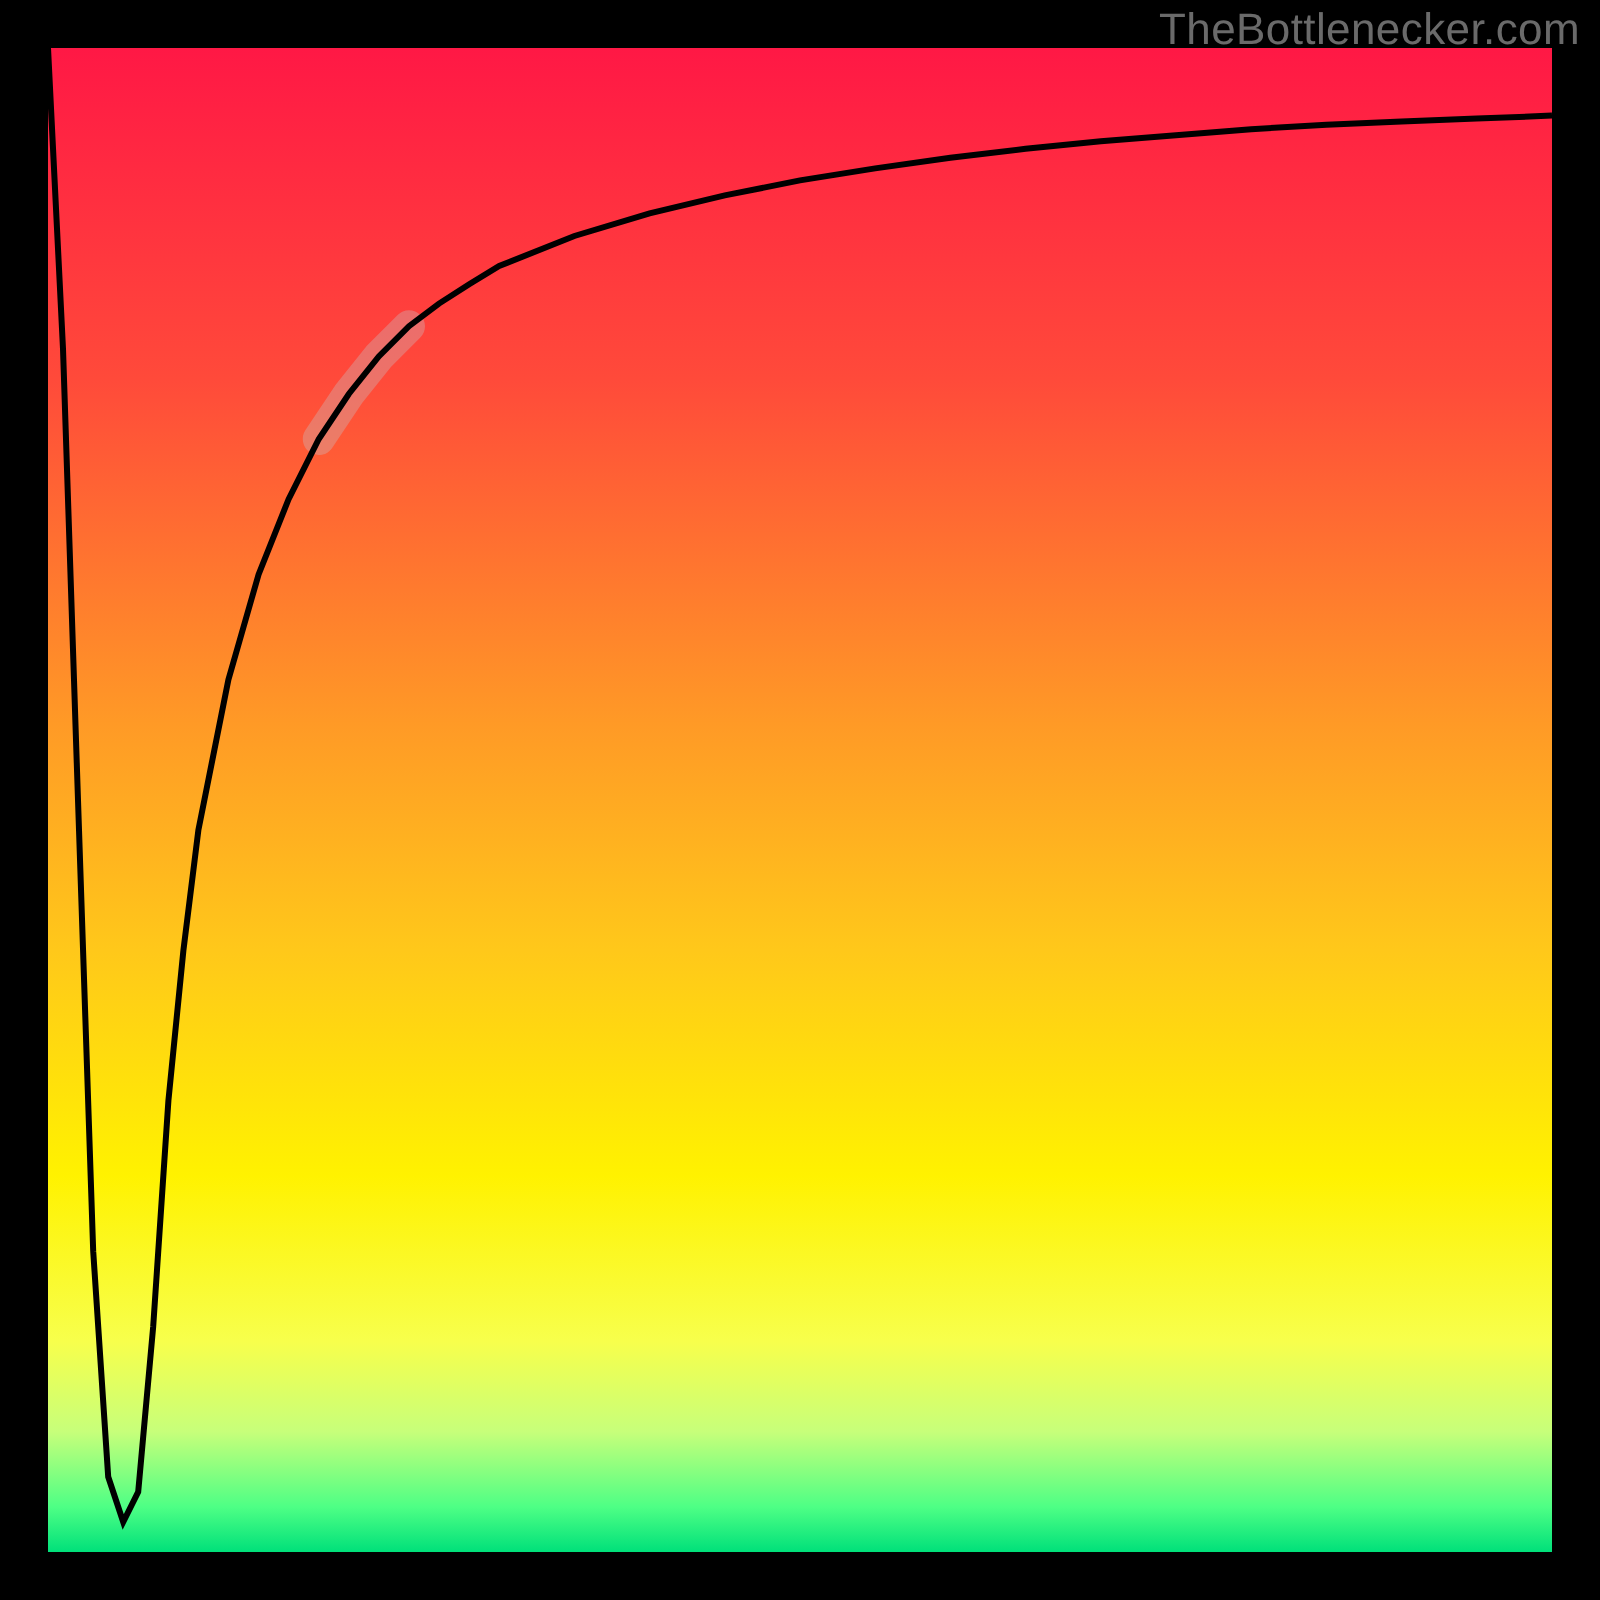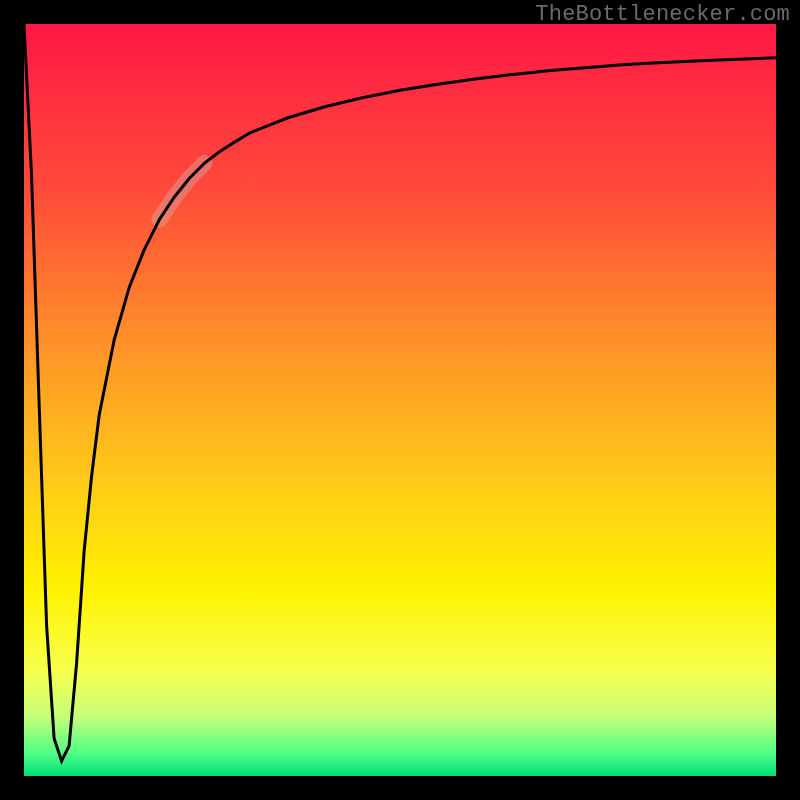--- a/index.html
+++ b/index.html
@@ -7,21 +7,20 @@
     padding: 0;
     width: 800px;
     height: 800px;
     background: #ffffff;
     font-family: Arial, Helvetica, sans-serif;
   }
   .chart-container {
     position: relative;
     width: 800px;
     height: 800px;
-    font-family: Liberation Mono, monospace;
   }
   .watermark {
     position: absolute;
     top: 2px;
     right: 10px;
     color: #6a6a6a;
     font-size: 22px;
     letter-spacing: 0.2px;
     z-index: 5;
   }

